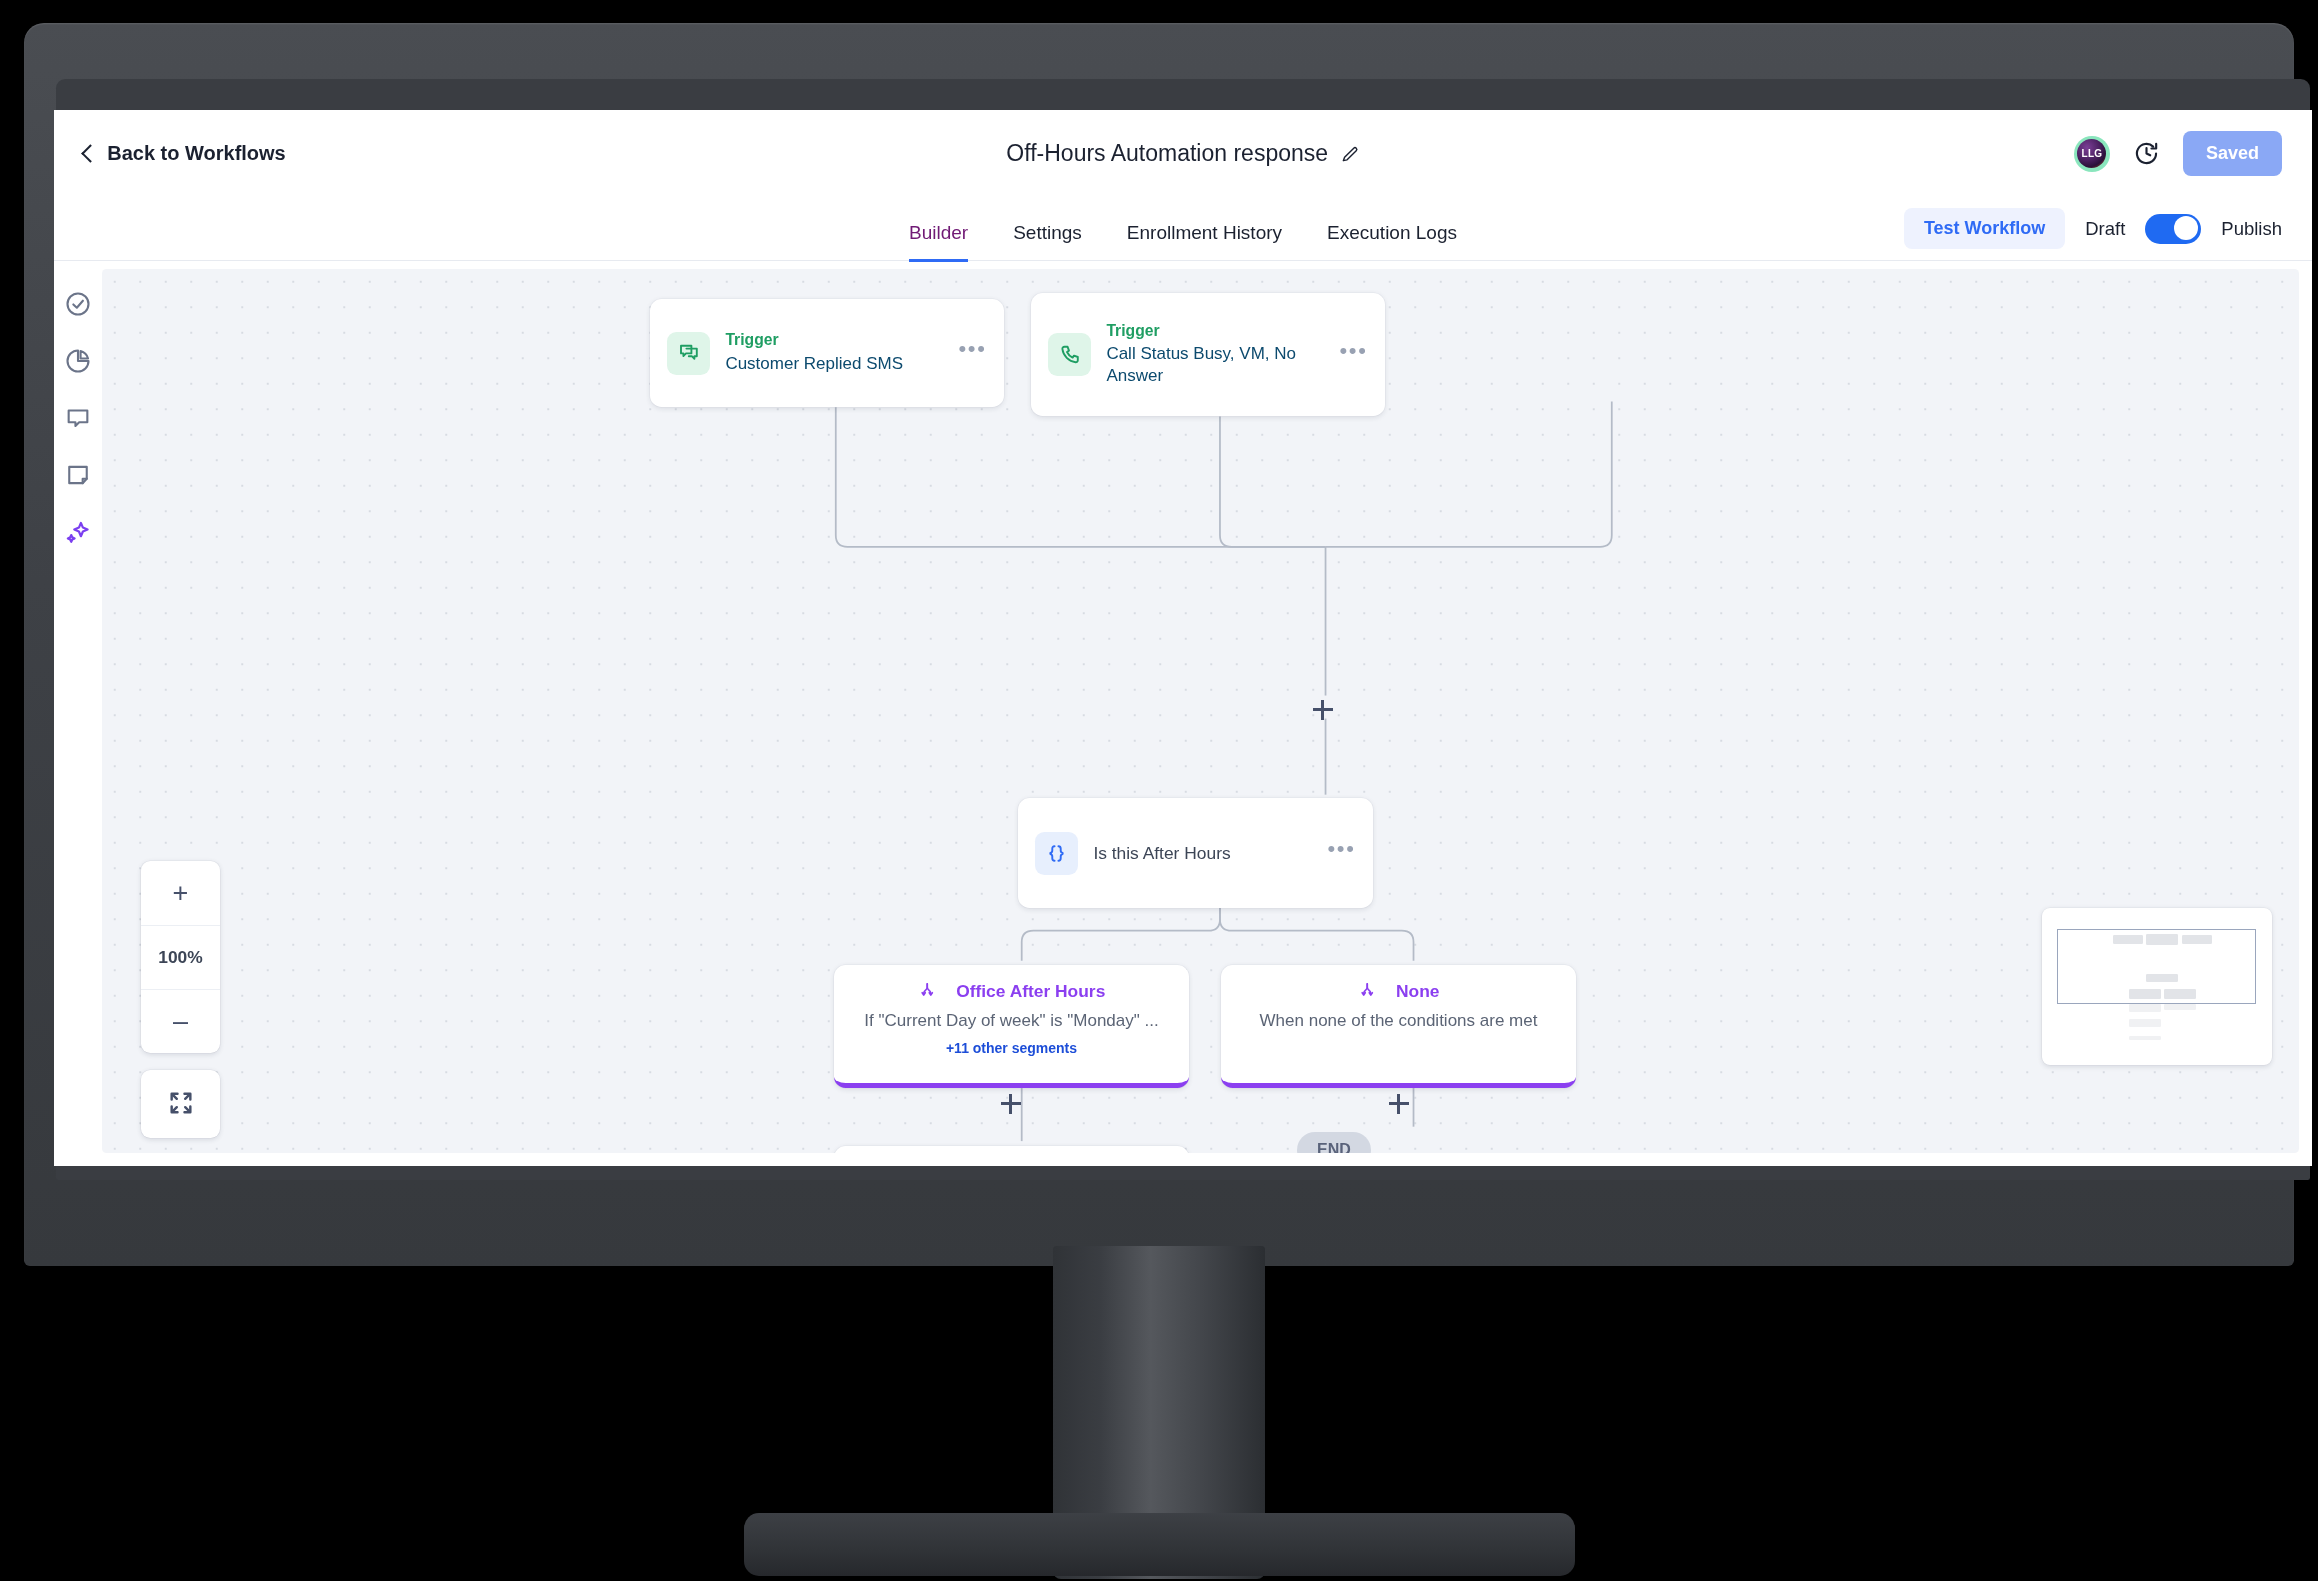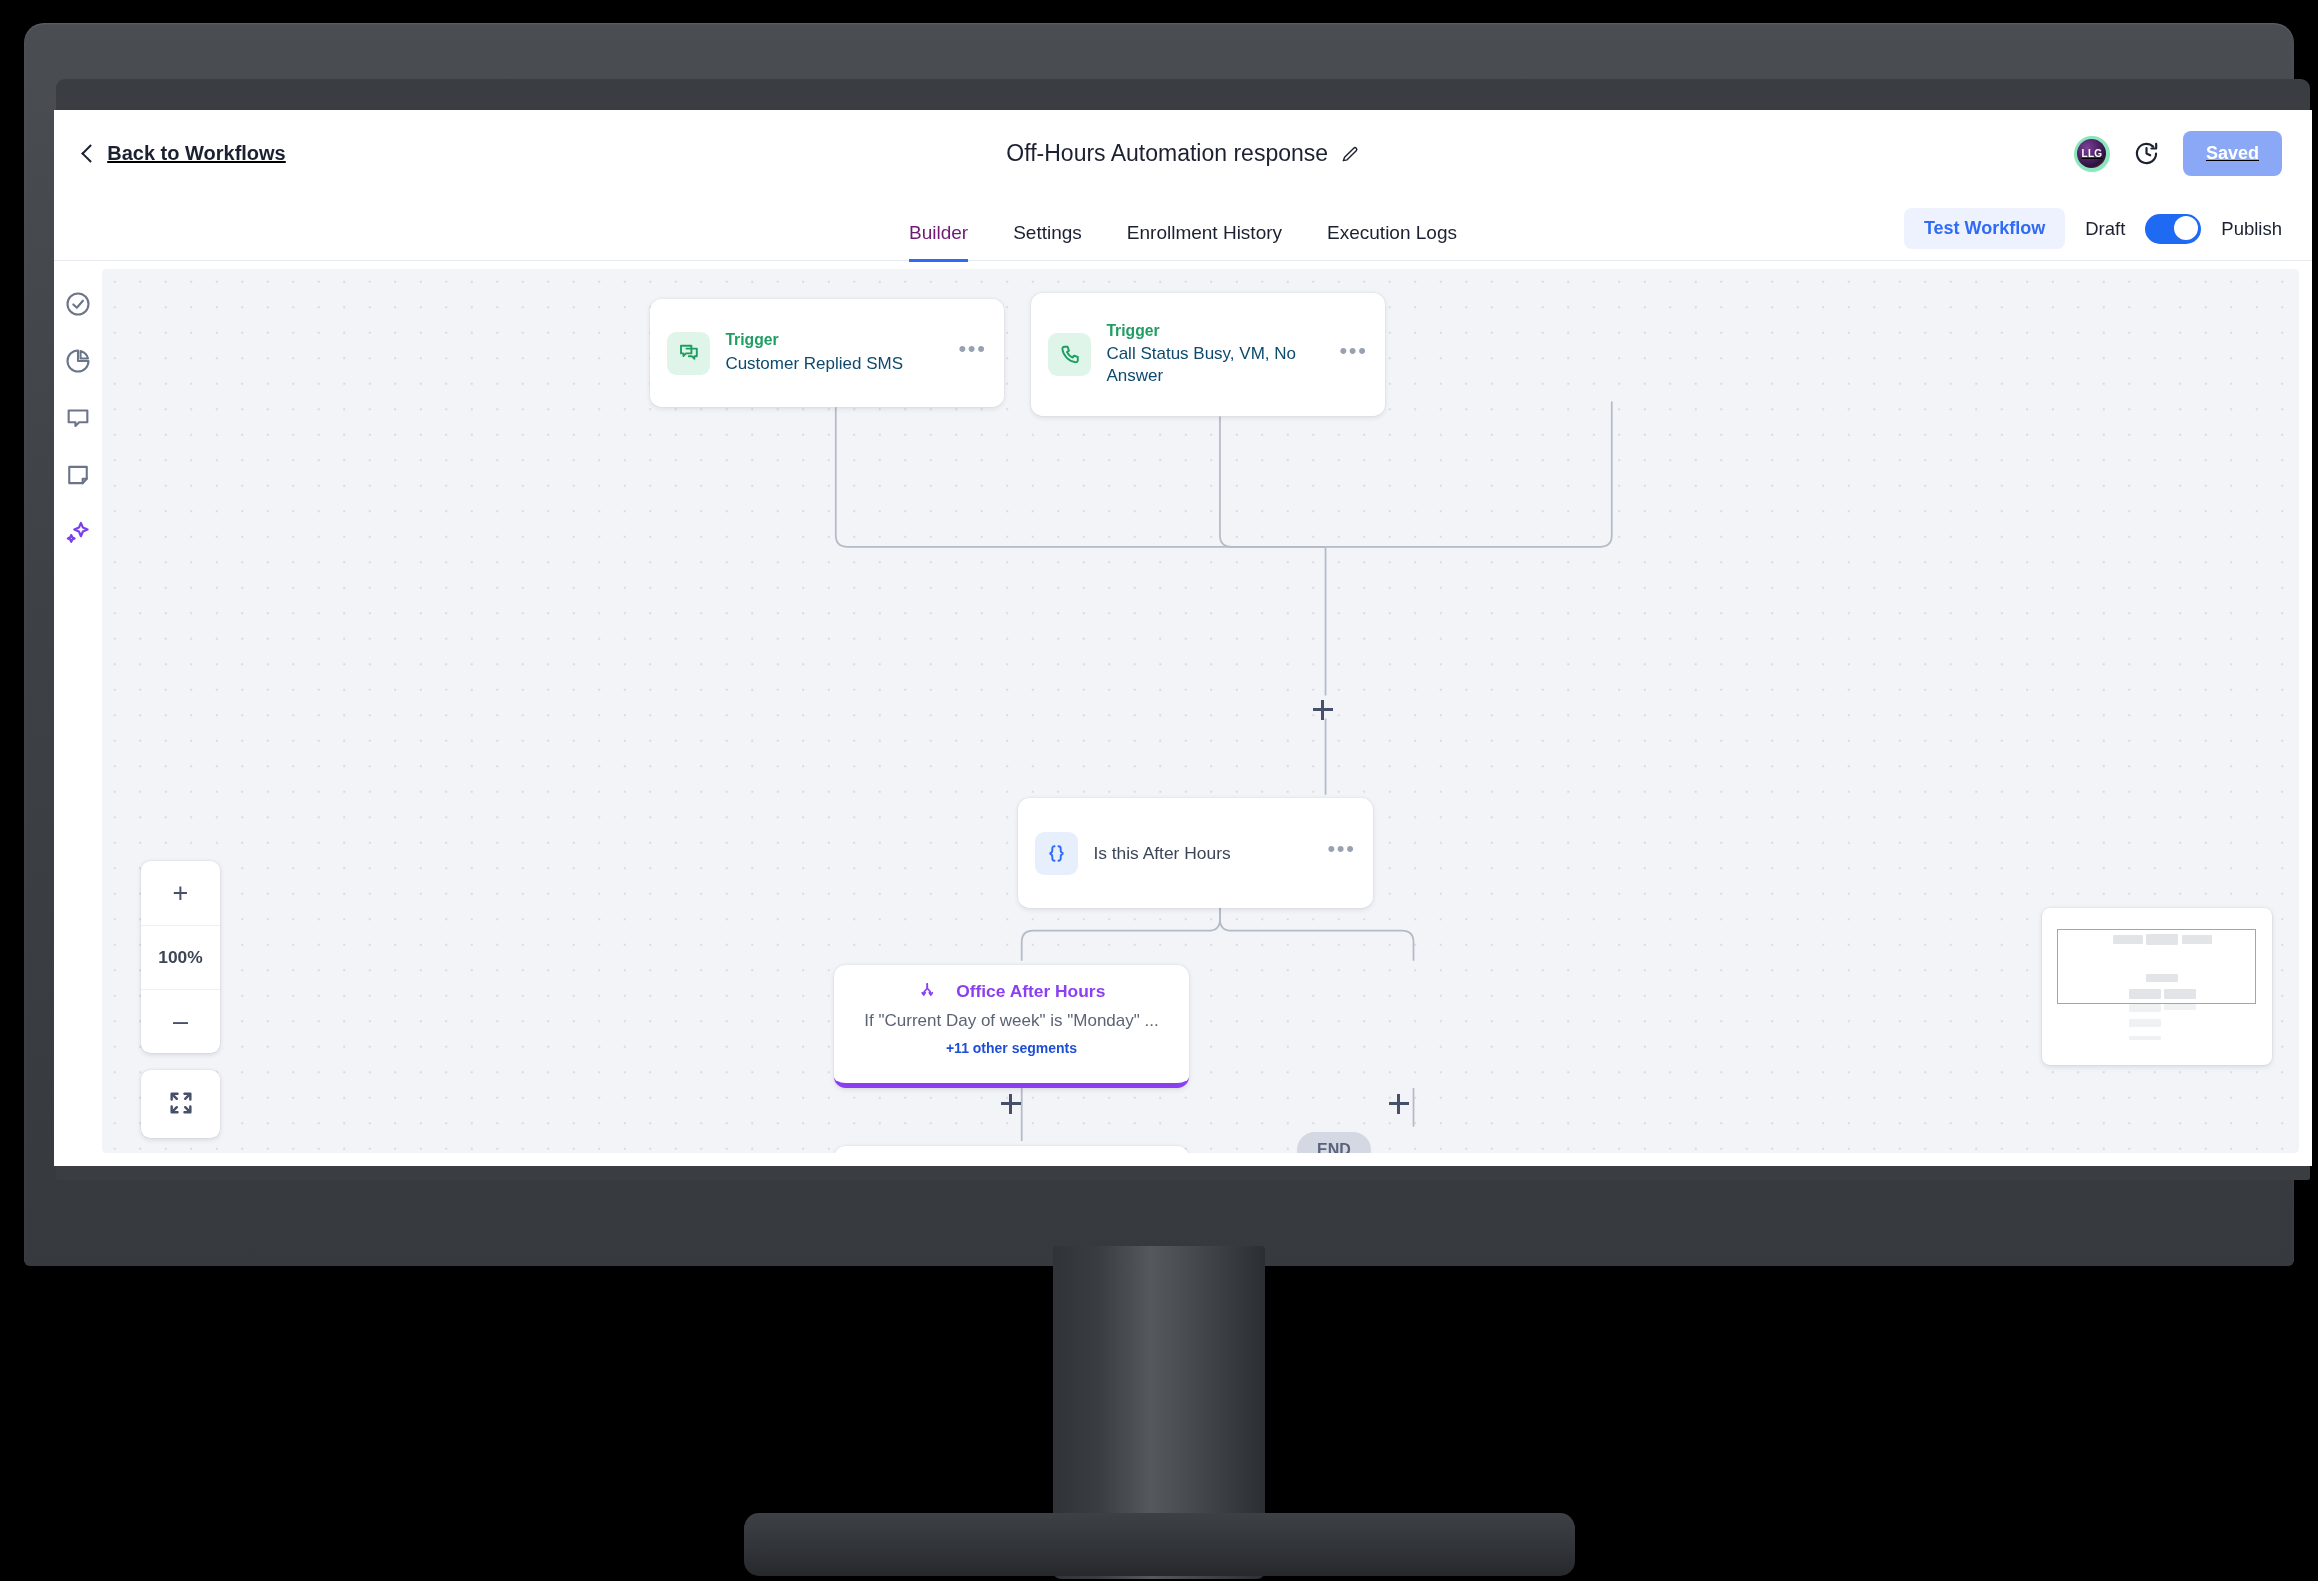--- a/index.html
+++ b/index.html
@@ -39,21 +39,21 @@
   #monitor-base {
     position: absolute; left: 744px; top: 1513px;
     width: 831px; height: 63px;
     background: linear-gradient(180deg,#3d4045 0%, #303337 60%, #26282c 100%);
     border-radius: 15px;
   }
 
   
   #app-header {
     position: relative; height: 87px; background: #fff;
-    display: flex; align-items: center; padding: 0 30px; text-decoration: underline;
+    display: flex; align-items: center; padding: 0 30px;
   }
   .back-link { display: flex; align-items: center; gap: 10.4px; cursor: pointer; }
   .chev-left { width: 12.8px; height: 12.8px; border-left: 2.9px solid #1b2130;
                border-bottom: 2.9px solid #1b2130; transform: rotate(45deg); }
   .back-label { font-size: 20px; color: #1b2130; font-weight: 600; }
 
   #title-block {
     position: absolute; left: 0; right: 0; top: 0; height: 87px;
     display: flex; align-items: center; justify-content: center; gap: 11.6px;
     pointer-events: none;
@@ -411,20 +411,34 @@
                   <polyline points="5.4,15.2 7.4,18.4 9.4,15.2"></polyline>
                   <polyline points="14.6,15.2 16.6,18.4 18.6,15.2"></polyline>
                 </svg>
               </span>
               <span class="branch-name">Office After Hours</span>
             </div>
             <div class="branch-desc">If "Current Day of week" is "Monday" ...</div>
             <div class="branch-more">+11 other segments</div>
           </div>
 
+          <div class="branch-node" id="branch-right">
+            <div class="branch-head">
+              <span>
+                <svg viewBox="0 0 24 24" width="18.5" height="18.5" fill="none" stroke="#8b3ff0" stroke-width="2.1" stroke-linecap="round" stroke-linejoin="round">
+                  <path d="M12 3.5v4.2c0 3-2.2 4-3.4 5.4-.9 1-1.2 2.2-1.2 3.6"></path>
+                  <path d="M12 3.5v4.2c0 3 2.2 4 3.4 5.4.9 1 1.2 2.2 1.2 3.6"></path>
+                  <polyline points="5.4,15.2 7.4,18.4 9.4,15.2"></polyline>
+                  <polyline points="14.6,15.2 16.6,18.4 18.6,15.2"></polyline>
+                </svg>
+              </span>
+              <span class="branch-name">None</span>
+            </div>
+            <div class="branch-desc">When none of the conditions are met</div>
+          </div>
 
           <div id="node-partial">
             
           </div>
 
           <div id="end-node">END</div>
 
           <div class="plus-handle" id="plus-main"></div>
           <div class="plus-handle" id="plus-left"></div>
           <div class="plus-handle" id="plus-right"></div>

